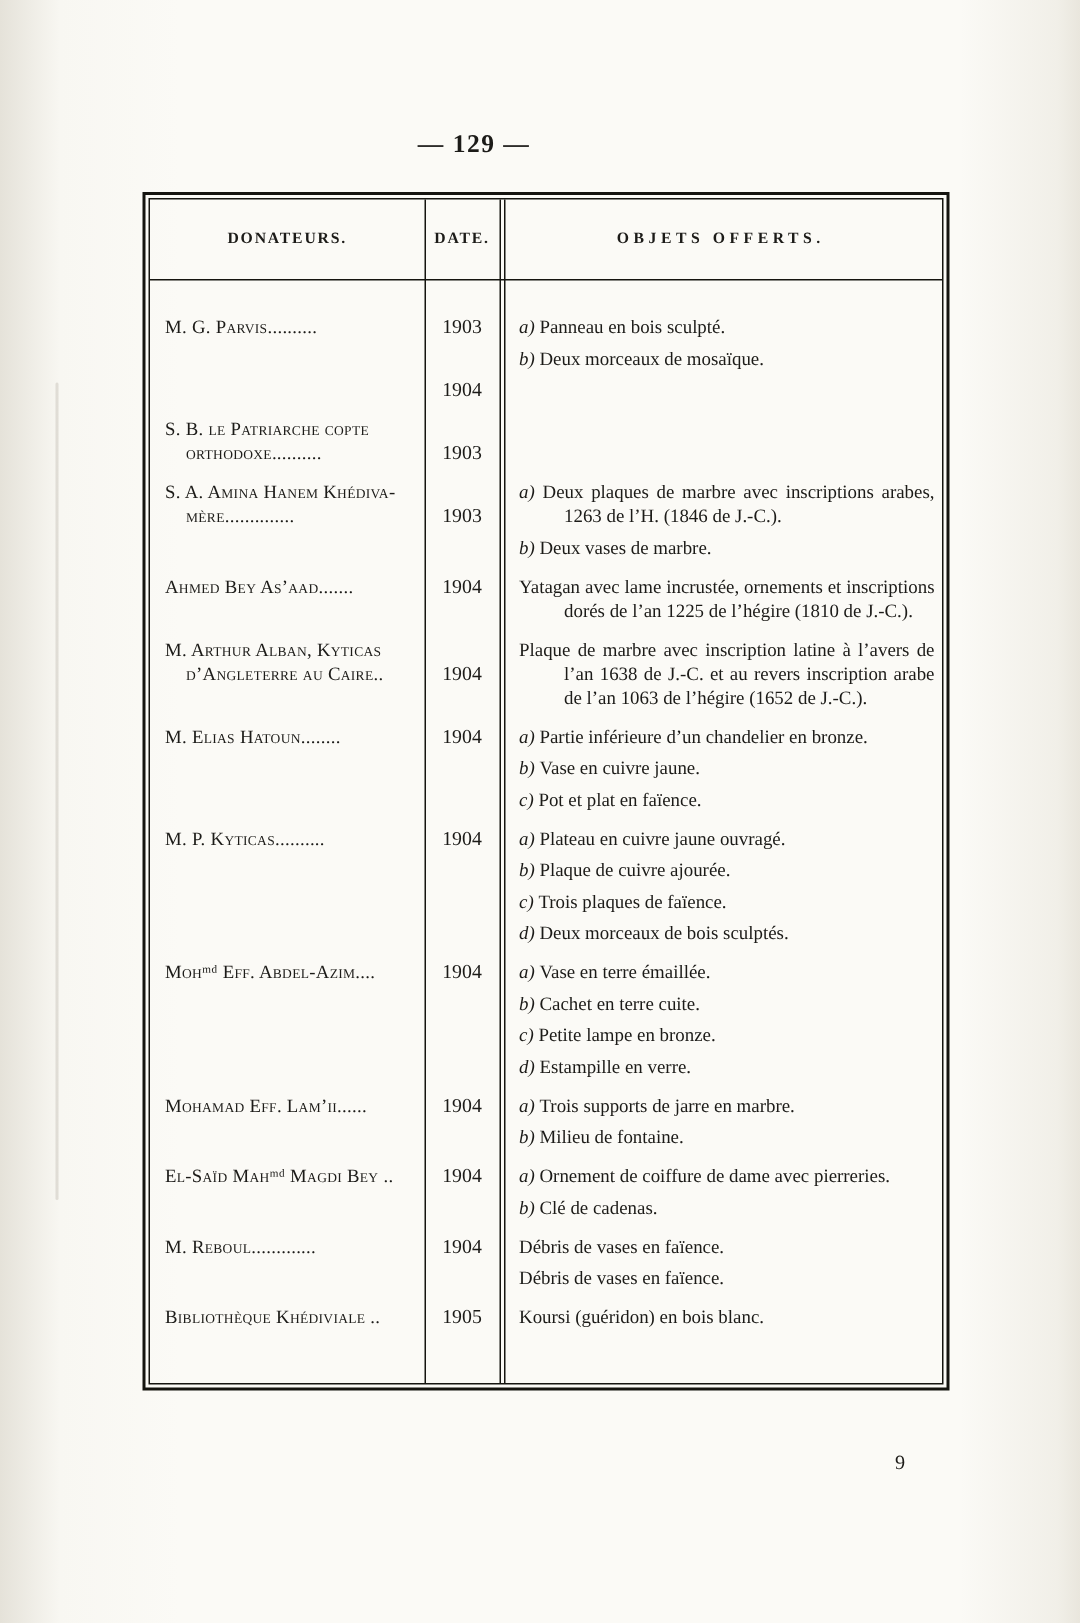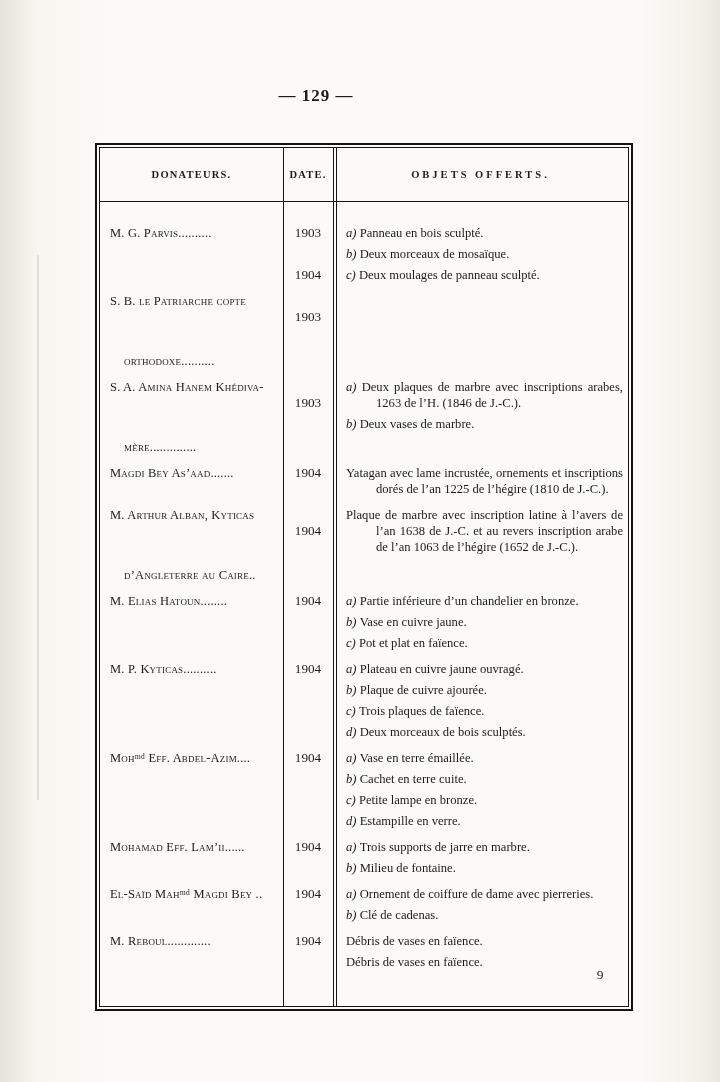--- a/index.html
+++ b/index.html
@@ -17,21 +17,21 @@
   }
   .scan-line {
     position: absolute; left: 37px; top: 255px; width: 2px; height: 545px;
     background: rgba(120,112,95,0.18); border-radius: 2px;
   }
   .page-number {
     position: absolute; top: 86px; left: 0; width: 632px;
     text-align: center; font-size: 17px; font-weight: bold; letter-spacing: 1px;
   }
   .table-outer {
-    position: absolute; left: 95px; top: 143px; width: 538px;
+    position: absolute; left: 95px; top: 128px; width: 538px;
     border: 2px solid #15140f; padding: 2px;
   }
   .table-inner {
     border: 1px solid #15140f;
     position: relative;
     min-height: 790px;
     padding-bottom: 26px;
   }
   .vline { position: absolute; top: 0; bottom: 0; width: 1px; background: #15140f; }
   .vline1 { left: 183px; }
@@ -48,21 +48,21 @@
   .h-objects { letter-spacing: 3px; }
   .header-rule { position: absolute; left: 0; right: 0; top: 53px; height: 1px; background: #15140f; }
   .table-body { padding-top: 24px; }
   .table-row { display: grid; grid-template-columns: 183px 1fr; margin-bottom: 10px; }
   .cell-donor {
     padding-left: 10px; padding-right: 4px;
     font-variant: small-caps; font-size: 12.5px; line-height: 16px;
     letter-spacing: 0.2px;
   }
   .donor-line { white-space: nowrap; }
-  .donor-cont { padding-left: 14px; margin-top: 44px; }
+  .donor-cont { padding-left: 14px; }
   .groups { display: flex; flex-direction: column; }
   .group { display: grid; grid-template-columns: 50px 1fr; }
   .group + .group { margin-top: 5px; }
   .cell-date { text-align: center; font-size: 13.2px; line-height: 16px; }
   .cell-objects { padding-left: 13px; padding-right: 5px; }
   .item {
     font-size: 12.6px; line-height: 16px;
     padding-left: 30px; text-indent: -30px;
     text-align: justify;
   }
@@ -103,23 +103,20 @@
             <div class="groups">
               <div class="group">
                 <div class="cell-date">1903</div>
                 <div class="cell-objects">
                   <div class="item"><span class="item-label">a)&nbsp;</span>Panneau en bois sculpté.</div>
                   <div class="item"><span class="item-label">b)&nbsp;</span>Deux morceaux de mosaïque.</div>
                 </div>
               </div>
               <div class="group">
                 <div class="cell-date">1904</div>
-                <div class="cell-objects">
-                  <div class="item"><span class="item-label">c)&nbsp;</span>Deux moulages de panneau sculpté.</div>
-                </div>
               </div>
             </div>
           </div>
           <div class="table-row">
             <div class="cell-donor">
               <div class="donor-line">S. B. le Patriarche copte</div>
               <div class="donor-line donor-cont">orthodoxe..........</div>
             </div>
             <div class="groups">
               <div class="group">
@@ -137,21 +134,21 @@
                 <div class="cell-date offset-line">1903</div>
                 <div class="cell-objects">
                   <div class="item"><span class="item-label">a)&nbsp;</span>Deux plaques de marbre avec inscriptions arabes, 1263 de l’H. (1846 de J.-C.).</div>
                   <div class="item"><span class="item-label">b)&nbsp;</span>Deux vases de marbre.</div>
                 </div>
               </div>
             </div>
           </div>
           <div class="table-row">
             <div class="cell-donor">
-              <div class="donor-line">Magdi Bey As’aad.......</div>
+              <div class="donor-line">Ahmed Bey As’aad.......</div>
             </div>
             <div class="groups">
               <div class="group">
                 <div class="cell-date">1904</div>
                 <div class="cell-objects">
                   <div class="item">Yatagan avec lame incrustée, ornements et inscriptions dorés de l’an 1225 de l’hégire (1810 de J.-C.).</div>
                 </div>
               </div>
             </div>
           </div>
@@ -251,18 +248,31 @@
             <div class="groups">
               <div class="group">
                 <div class="cell-date">1904</div>
                 <div class="cell-objects">
                   <div class="item">Débris de vases en faïence.</div>
                   <div class="item">Débris de vases en faïence.</div>
                 </div>
               </div>
             </div>
           </div>
+          <div class="table-row">
+            <div class="cell-donor">
+              <div class="donor-line">Bibliothèque Khédiviale ..</div>
+            </div>
+            <div class="groups">
+              <div class="group">
+                <div class="cell-date">1905</div>
+                <div class="cell-objects">
+                  <div class="item">Koursi (guéridon) en bois blanc.</div>
+                </div>
+              </div>
+            </div>
+          </div>
         </div>
     </div>
   </div>
 
   <div class="signature">9</div>
 </div>
 
 </body></html>

